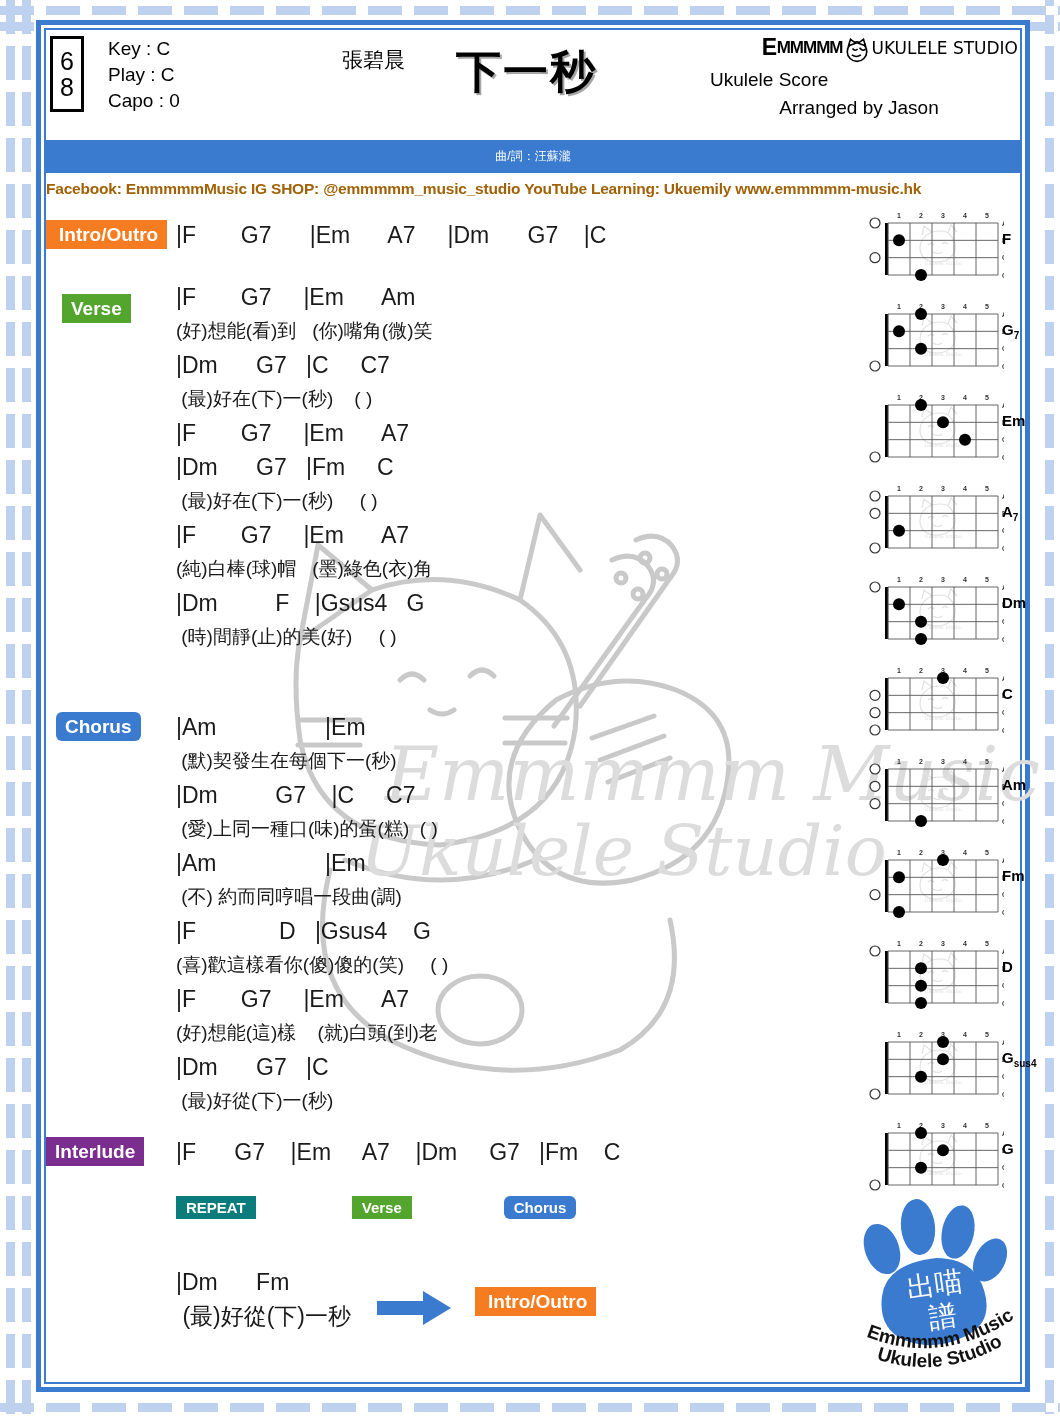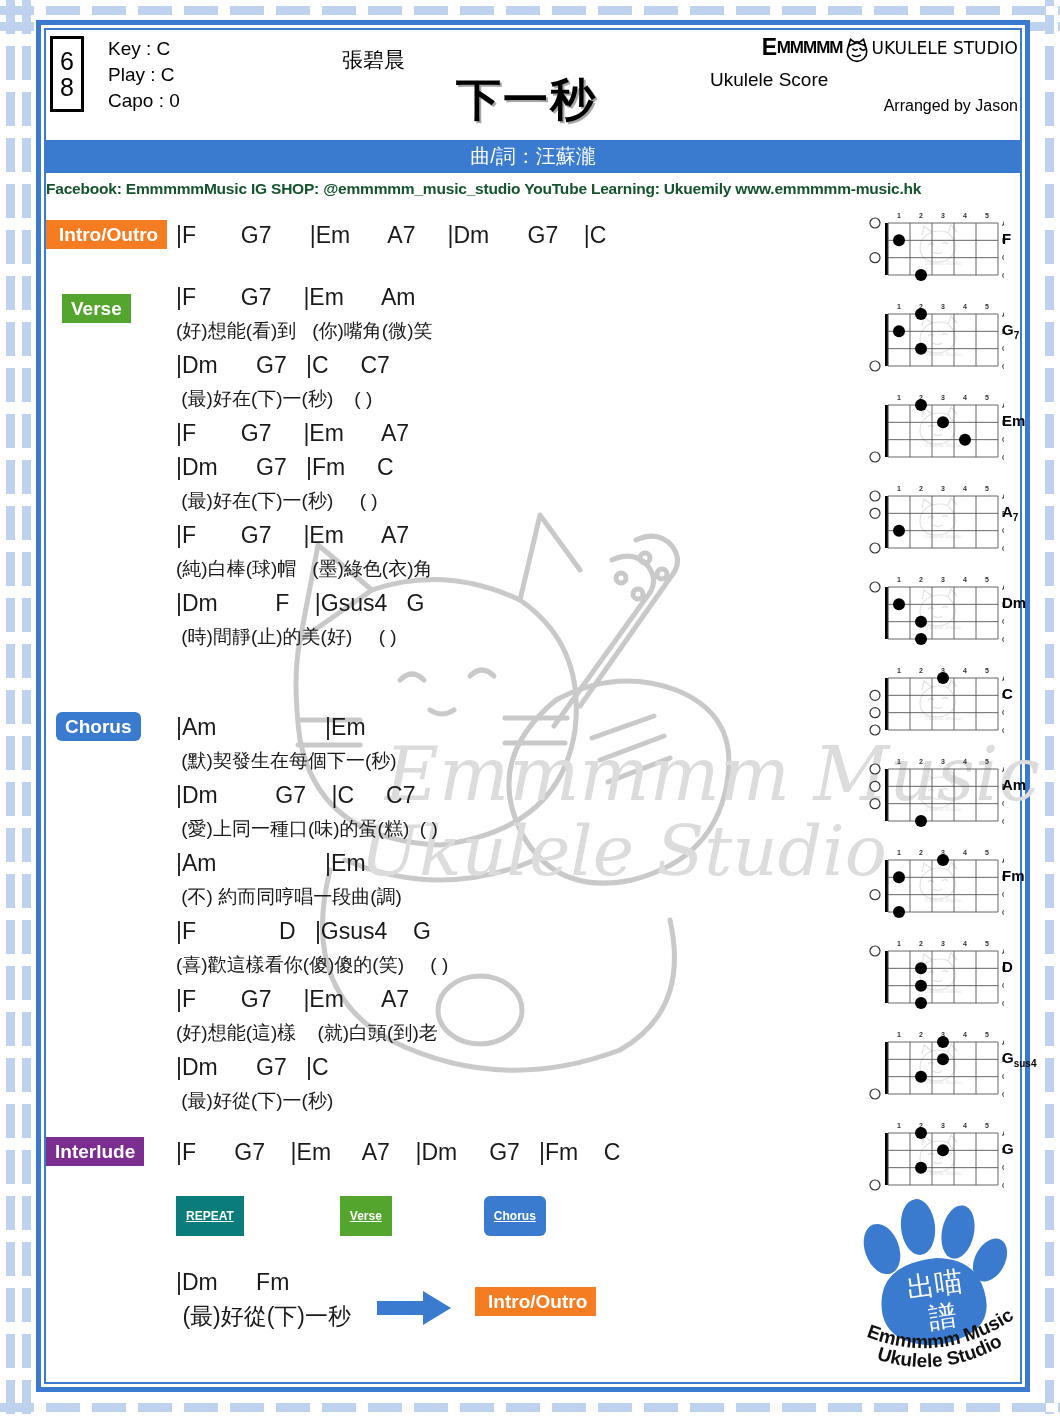--- a/index.html
+++ b/index.html
@@ -38,42 +38,42 @@
   .header { position: absolute; left: 46px; top: 30px; width: 974px; height: 108px; z-index: 3; }
   .timesig {
     position: absolute; left: 4px; top: 6px; width: 34px; height: 76px;
     border: 3px solid #000; display: flex; flex-direction: column;
     align-items: center; justify-content: center; line-height: 1.05;
   }
   .timesig span { font-size: 25px; font-weight: 400; color: #000; }
   .keyinfo { position: absolute; left: 62px; top: 6px; font-size: 19px; line-height: 26px; color: #000; }
   .artist { position: absolute; left: 296px; top: 16px; font-size: 21px; color: #000; }
   .song-title {
-    position: absolute; left: 410px; top: 40px; font-size: 45px; font-weight: bold;
+    position: absolute; left: 410px; top: 12px; font-size: 45px; font-weight: bold;
     color: #000; letter-spacing: 2px; text-shadow: 2px 2px 0 rgba(0,0,0,.35);
   }
   .brandbox { position: absolute; right: 2px; top: 4px; width: 318px; text-align: right; }
   .brand-logo { font-size: 21px; font-weight: bold; letter-spacing: -0.5px; white-space: nowrap; display: flex; align-items: center; justify-content: flex-end; }
   .brand-logo .em { font-size: 23px; font-weight: 900; }
   .brand-logo .mmm { font-size: 17px; font-weight: 900; letter-spacing: -1px; }
   .brand-logo .us { font-size: 17px; font-weight: 500; font-family: "DejaVu Sans", sans-serif; letter-spacing: 0px; }
   .catmark { display: inline-block; width: 26px; height: 26px; margin: 0 1px -6px 2px; }
   .brand-sub { font-size: 19px; margin-top: 8px; text-align: left; padding-left: 10px; }
-  .brand-arr { font-size: 16px; margin-top: 6px; text-align: right; }
+  .brand-arr { font-size: 19px; margin-top: 6px; text-align: center; }
 
   
   .composer-bar {
     position: absolute; left: 46px; top: 140px; width: 974px; height: 33px;
-    background: #3a7bd0; color: #fff; font-size: 20px;
+    background: #3a7bd0; color: #fff; font-size: 12px;
     display: flex; align-items: center; justify-content: center; z-index: 3;
   }
   
   .social {
     position: absolute; left: 46px; top: 180px; width: 974px; z-index: 3;
-    font-size: 15.5px; font-weight: bold; color: #14532d; white-space: nowrap;
+    font-size: 15.5px; font-weight: bold; color: #a16207; white-space: nowrap;
     letter-spacing: -0.2px;
   }
   .social .lbl { font-weight: bold; }
   .social .val { font-weight: bold; }
 
   
   .chart { position: absolute; left: 46px; top: 210px; width: 810px; z-index: 3; }
 
   .badge {
     display: inline-block; color: #fff; font-weight: bold; text-align: center;
@@ -90,21 +90,21 @@
   .lines { margin-left: 130px; }
 
   .chordline, .lyricline {
     font-size: 23px; color: #1a1a1a; white-space: pre; line-height: 34px;
     font-family: "Liberation Sans", sans-serif;
   }
   .lyricline { font-size: 19px; }
 
   
   .flowrow { position: absolute; left: 176px; top: 1196px; z-index: 3; display: flex; align-items: center; }
-  .flowrow .badge { font-size: 12px; padding: 14px 10px; text-decoration: underline; }
+  .flowrow .badge { font-size: 15px; padding: 4px 10px; }
   .gap1 { width: 96px; } .gap2 { width: 92px; }
 
   .endrow { position: absolute; left: 176px; top: 1265px; z-index: 3; display: flex; align-items: flex-start; }
   .endchords { font-size: 23px; white-space: pre; line-height: 34px; color: #1a1a1a; }
   .arrow-wrap { margin: 26px 0 0 26px; }
   .endbadge { margin: 22px 0 0 24px; }
 
   
   .diagrams { position: absolute; left: 860px; top: 212px; width: 160px; z-index: 3; }
   .diagram { position: relative; height: 79px; margin-bottom: 12px; }

